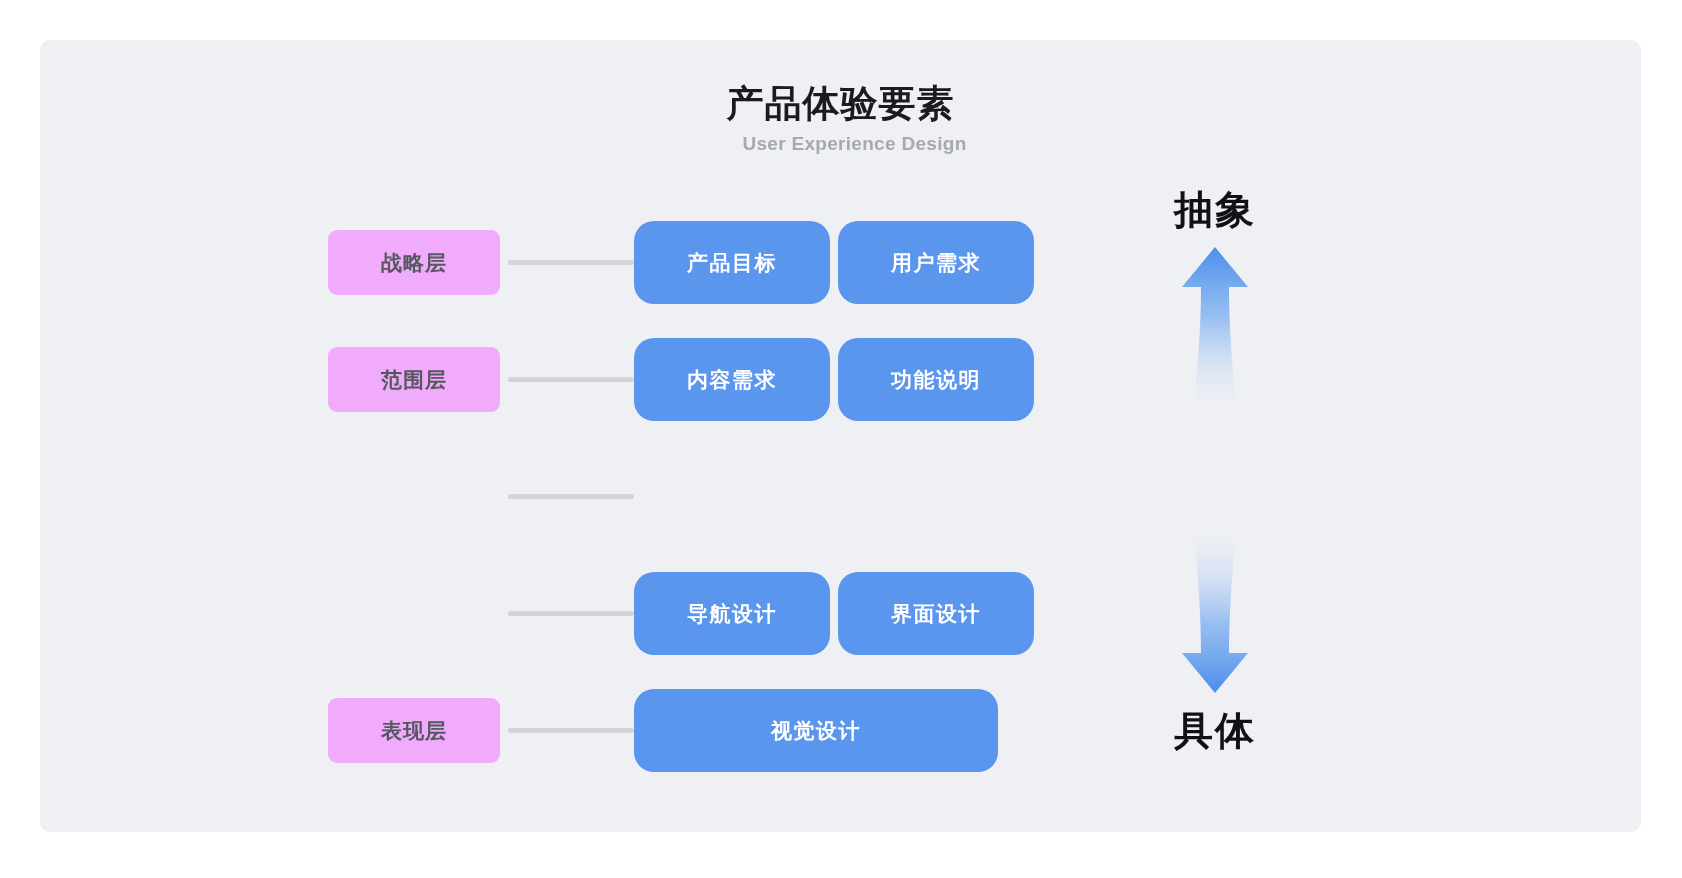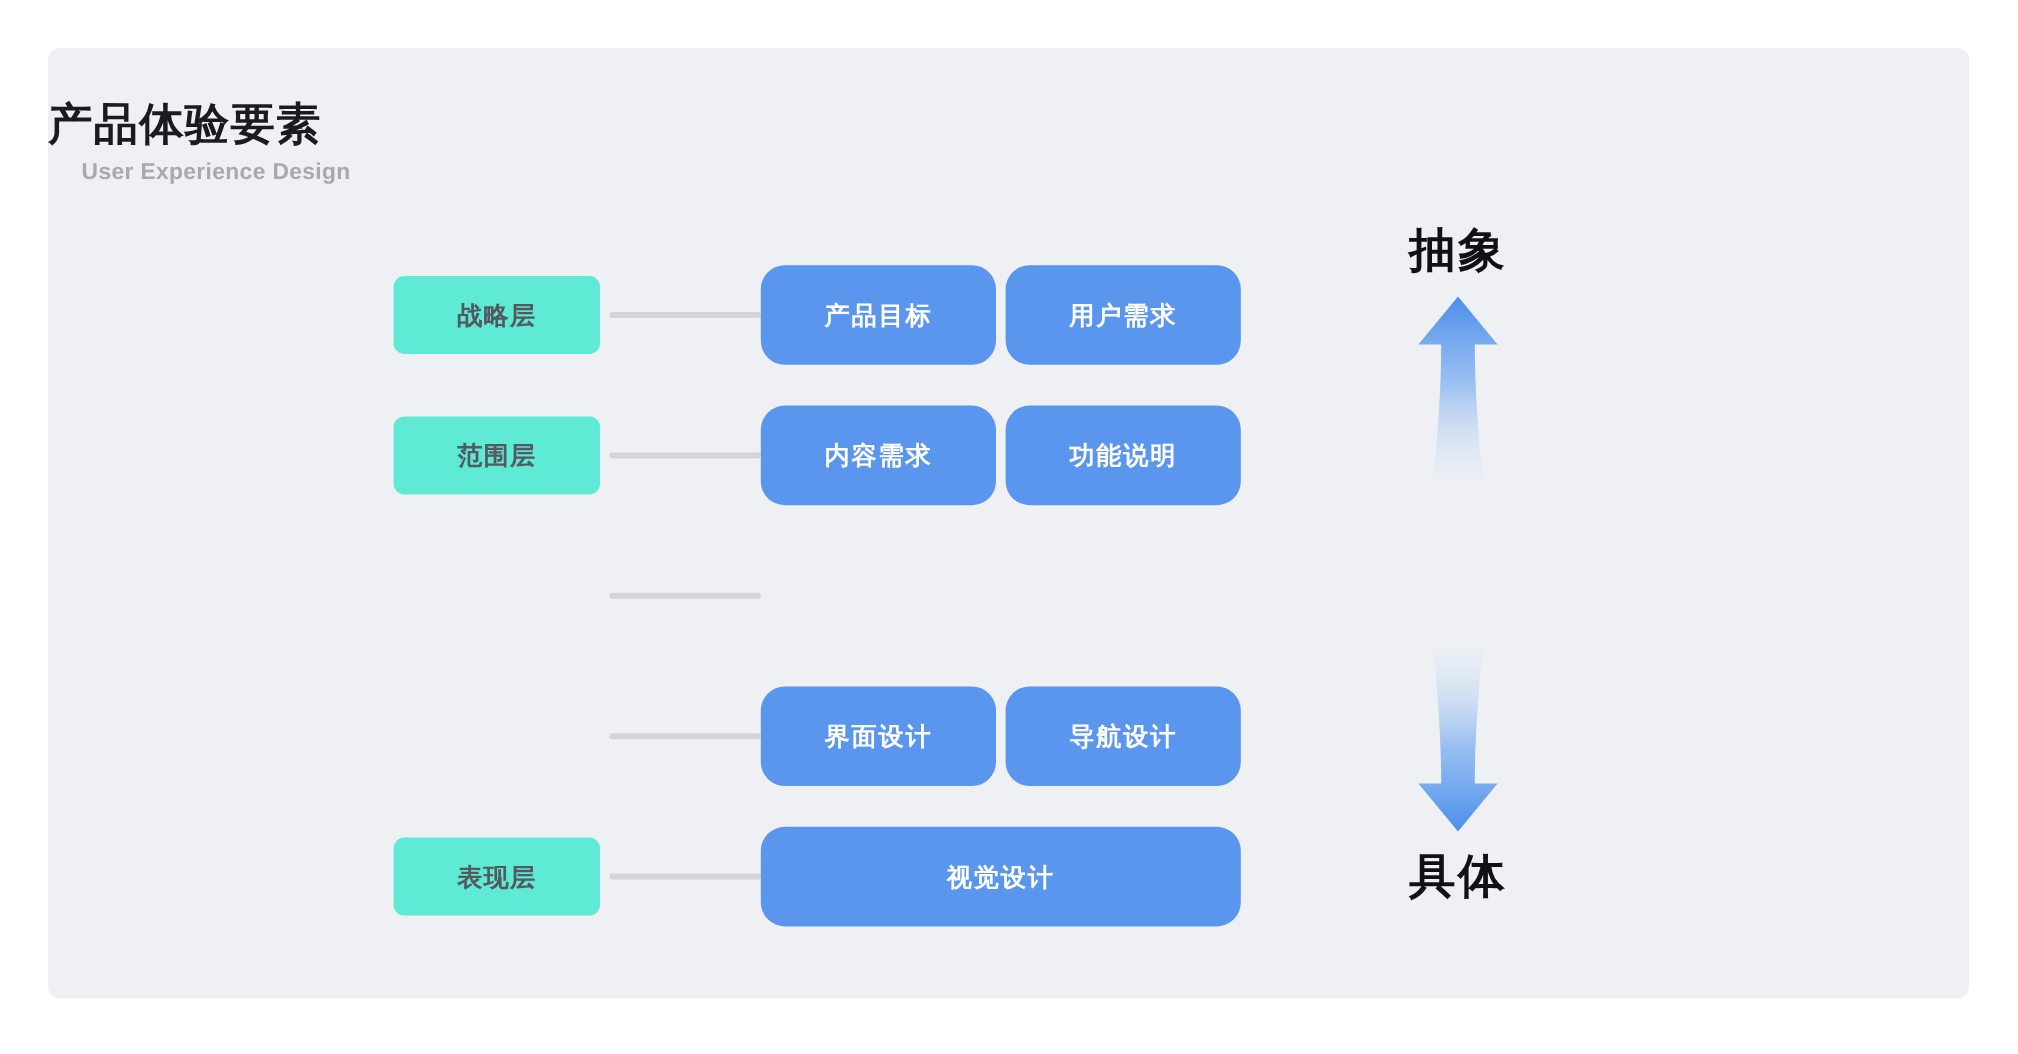--- a/index.html
+++ b/index.html
@@ -16,21 +16,21 @@
     width: 1601px; height: 792px;
     background: #eff0f4;
     border-radius: 10px;
   }
 
   
   .header {
     position: absolute;
     left: 0; top: 40px;
     width: 100%;
-    text-align: left;
+    text-align: center;
   }
   .title {
     font-size: 37px;
     font-weight: bold;
     color: #1b1b1f;
     letter-spacing: 1px;
     line-height: 1.28;
   }
   .subtitle {
     margin-top: 6px;
@@ -51,21 +51,21 @@
     position: relative;
     height: 109px;
     margin-bottom: 8px;
   }
   .row:last-child { margin-bottom: 0; }
 
   .layer-chip {
     position: absolute;
     left: 288px; top: 22px;
     width: 172px; height: 65px;
-    background: #5eead4;
+    background: #f0abfc;
     border-radius: 9px;
     display: flex;
     align-items: center;
     justify-content: center;
     font-size: 21px;
     font-weight: bold;
     color: #55585f;
     letter-spacing: 1px;
   }
 
@@ -89,21 +89,21 @@
     border-radius: 20px;
     display: flex;
     align-items: center;
     justify-content: center;
     color: #ffffff;
     font-size: 21px;
     font-weight: bold;
     letter-spacing: 1.5px;
   }
   .card.half  { width: 196px; }
-  .card.full  { width: 400px; }
+  .card.full  { width: 364px; }
 
   
   .axis {
     position: absolute;
     left: 1060px; top: 150px;
     width: 230px; height: 560px;
     display: flex;
     flex-direction: column;
     align-items: center;
   }
@@ -159,22 +159,22 @@
 
     <div class="row">
       <div class="connector"></div>
       <div class="cards">
       </div>
     </div>
 
     <div class="row">
       <div class="connector"></div>
       <div class="cards">
+        <div class="card half">导航设计</div>
         <div class="card half">界面设计</div>
-        <div class="card half">导航设计</div>
       </div>
     </div>
 
     <div class="row">
       <div class="layer-chip">表现层</div>
       <div class="connector"></div>
       <div class="cards">
         <div class="card full">视觉设计</div>
       </div>
     </div>

